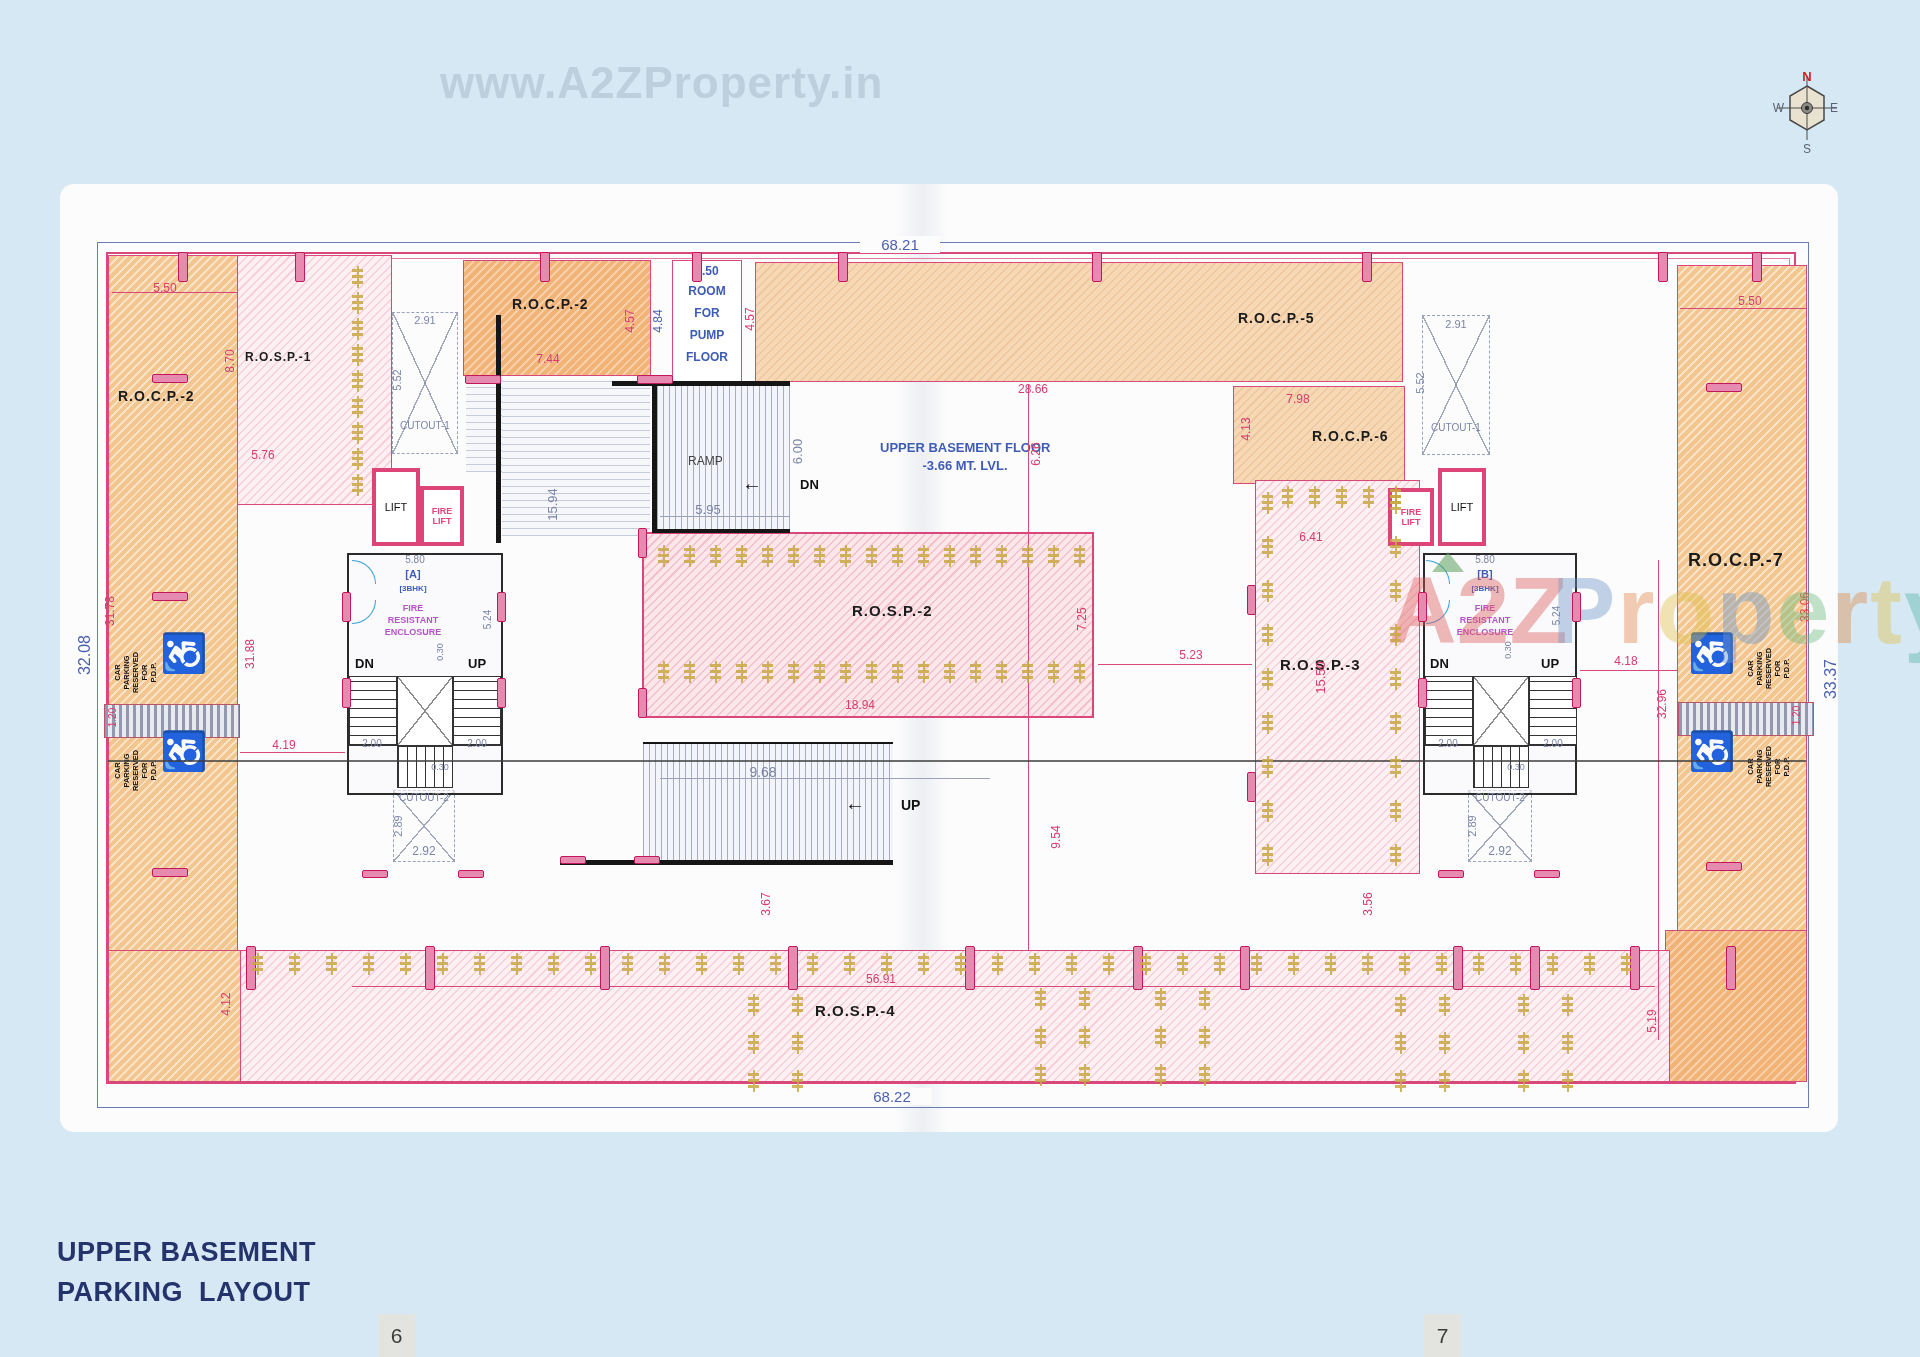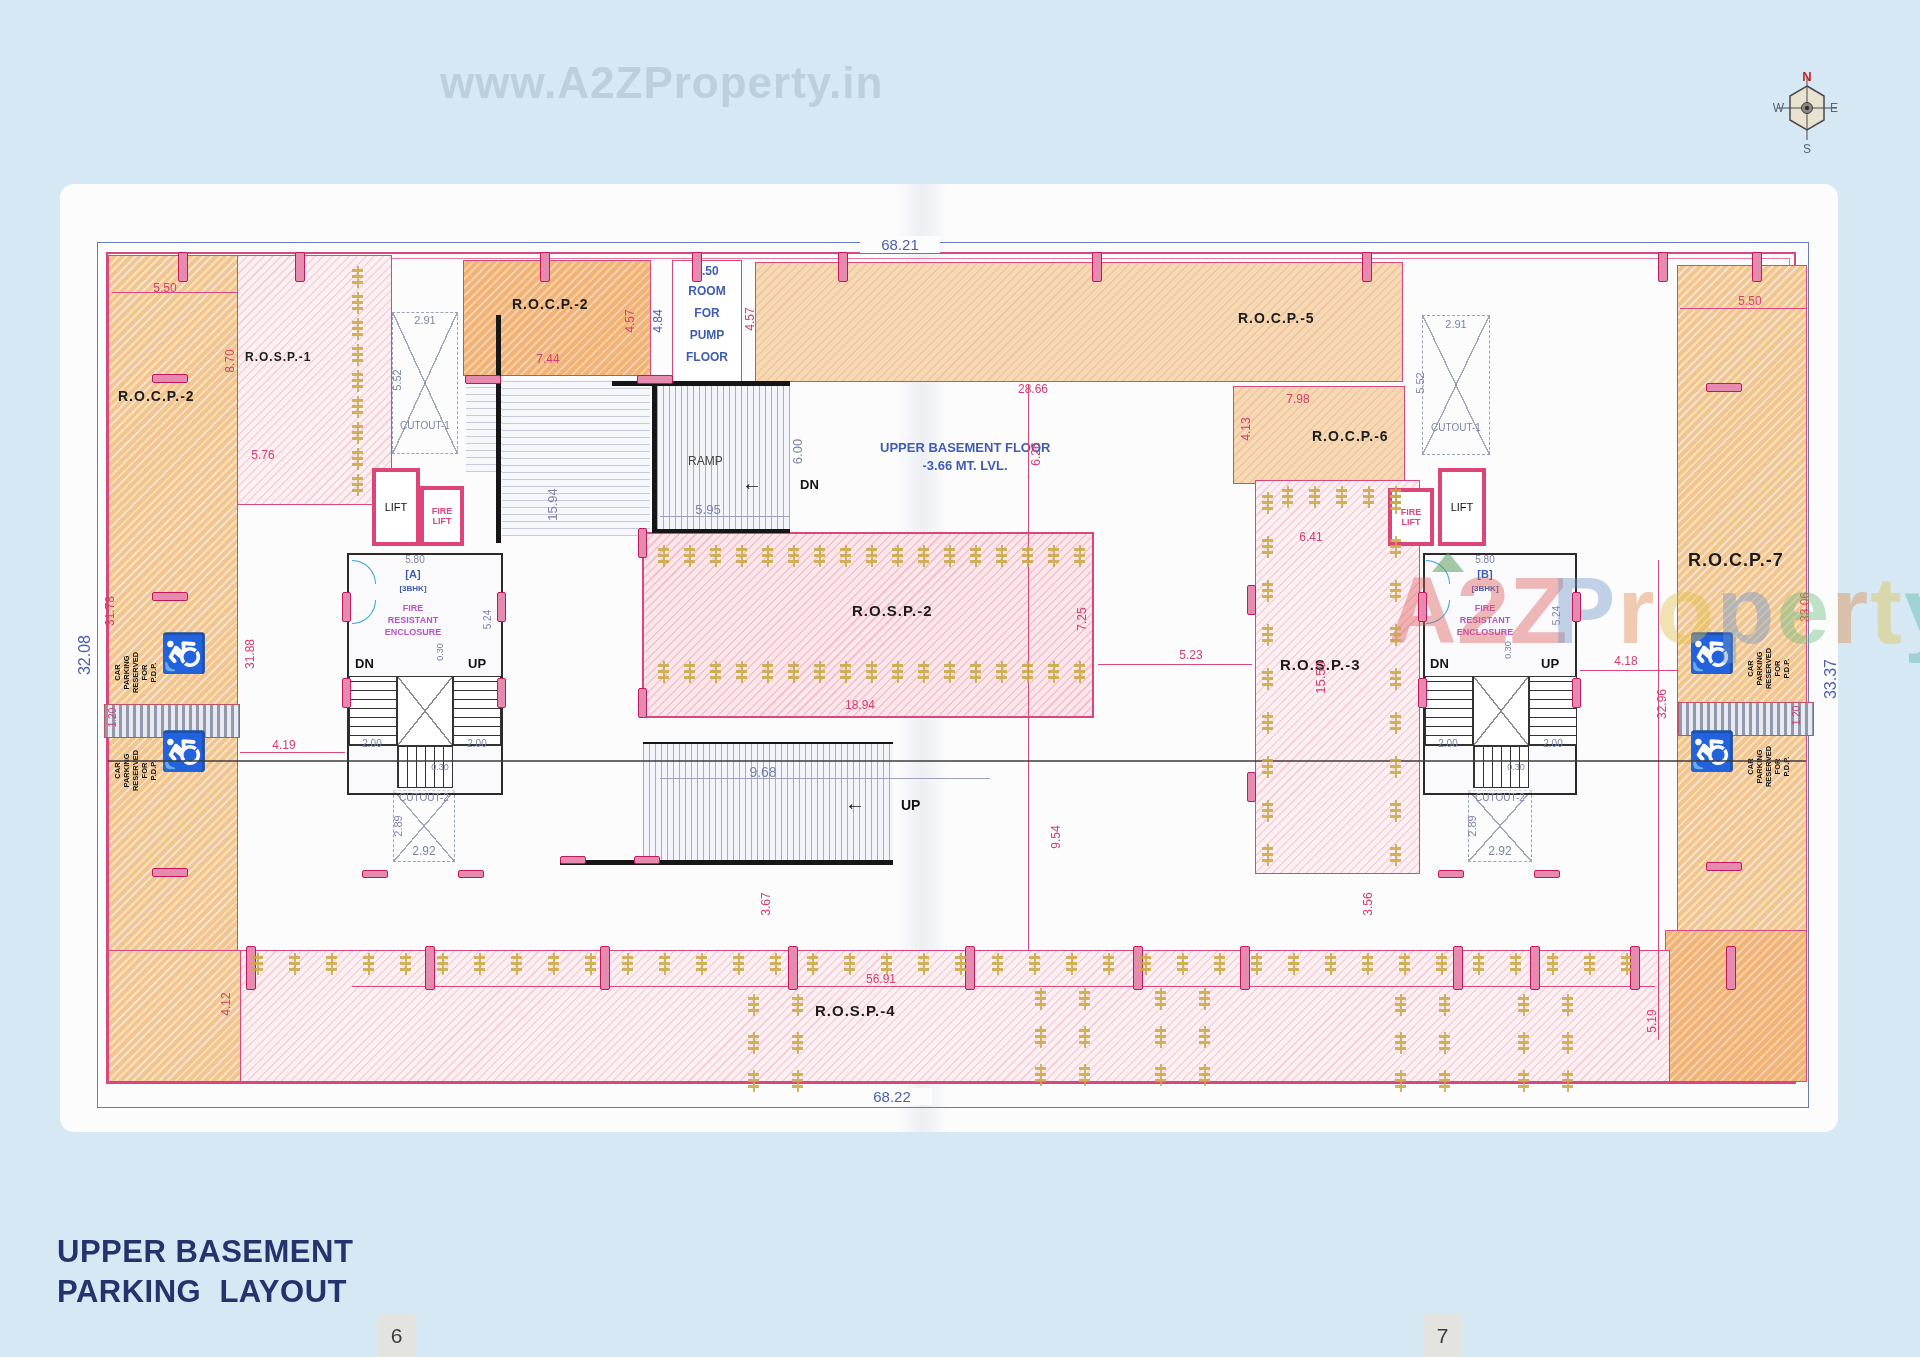--- a/index.html
+++ b/index.html
@@ -44,21 +44,21 @@
   .marker{position:absolute;background:#e78ab0;border:1px solid #c2185b;border-radius:2px;box-sizing:border-box;}
   .tree{position:absolute;width:11px;height:22px;opacity:.85;}
   .tree::before{content:"";position:absolute;left:5px;top:0;width:2px;height:100%;background:#c9a843;}
   .tree::after{content:"";position:absolute;left:0;top:3px;width:11px;height:2.5px;background:#c9a843;box-shadow:0 6px 0 #c9a843,0 12px 0 #c9a843;}
   .arc{position:absolute;width:24px;height:24px;border:1.5px solid #3aa0d8;box-sizing:border-box;background:transparent;border-radius:0 100% 0 0;border-left:none;border-bottom:none;}
   .boundaryB{position:absolute;border:1.2px solid #6a7cb8;box-sizing:border-box;}
   .boundaryP{position:absolute;border:2px solid #d8487a;box-sizing:border-box;}
   .boundaryP2{position:absolute;border:1px solid #e27ba0;box-sizing:border-box;}
   
   .wmTop{position:absolute;left:440px;top:58px;font-size:44px;font-weight:600;color:rgba(168,186,200,.55);letter-spacing:1px;}
-  .title{position:absolute;left:57px;top:1232px;color:#24336b;font-weight:bold;font-size:31px;line-height:40px;letter-spacing:.5px;white-space:pre;}
+  .title{position:absolute;left:57px;top:1232px;color:#24336b;font-weight:bold;font-size:27px;line-height:40px;letter-spacing:.5px;white-space:pre;}
   .pageNo{position:absolute;top:1314px;width:37px;height:43px;background:#e3e3df;color:#3c3c3c;font-size:21px;display:flex;align-items:center;justify-content:center;}
   
   .wmA2Z{position:absolute;left:1388px;top:556px;font-size:95px;font-weight:bold;color:rgba(220,90,90,.42);letter-spacing:0;}
   .wmProp{position:absolute;left:1552px;top:556px;font-size:95px;font-weight:bold;letter-spacing:2px;white-space:nowrap;}
   .wmProp span{opacity:.42;}
   .wmHouse{position:absolute;left:1432px;top:552px;width:0;height:0;border-left:16px solid transparent;border-right:16px solid transparent;border-bottom:20px solid rgba(90,160,90,.55);}
 </style>
 </head>
 <body>
 

